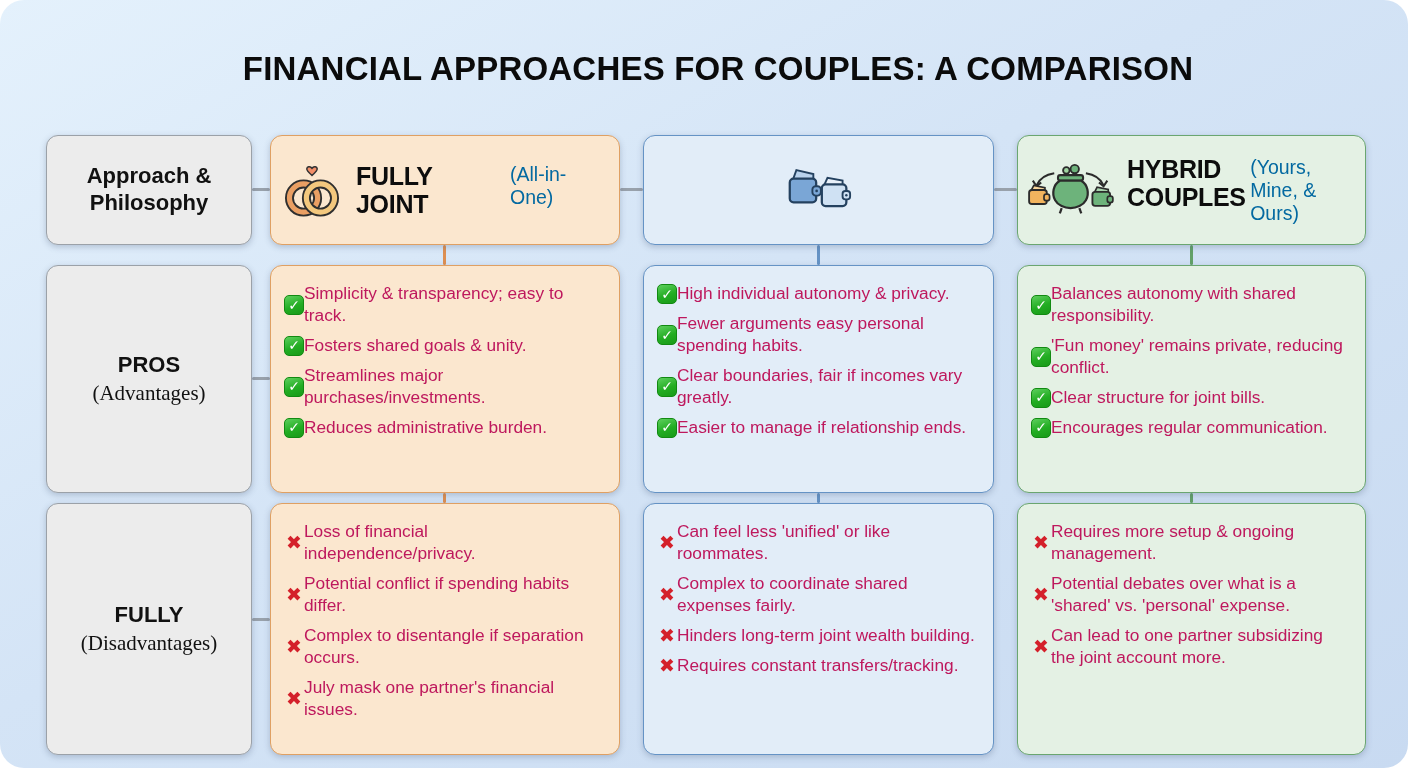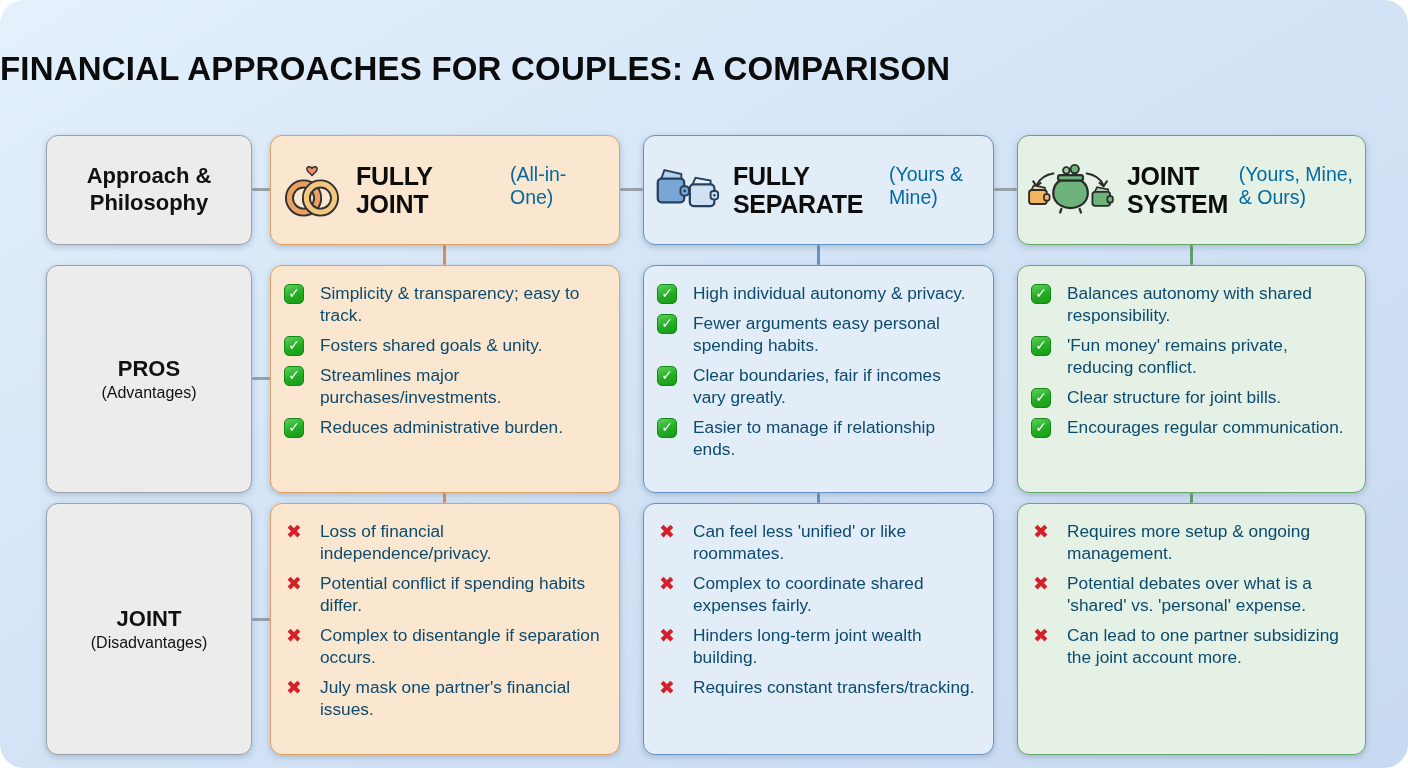--- a/index.html
+++ b/index.html
@@ -3,48 +3,48 @@
 <meta charset="utf-8">
 <style>
   html,body{margin:0;padding:0;background:#ffffff;}
   #canvas{
     position:relative;width:1408px;height:768px;overflow:hidden;
     border-radius:24px;
     background:linear-gradient(150deg,#e4f1fc 0%,#d4e4f6 45%,#c8daf1 100%);
     font-family:"Liberation Sans","DejaVu Sans",sans-serif;color:#111;
   }
   .title{
-    position:absolute;top:50px;left:0;right:0;
-    font-size:33px;font-weight:bold;letter-spacing:.2px;color:#0b0b0b;
+    position:absolute;top:50px;left:0;right:0;text-align:center;
+    font-size:33px;font-weight:bold;letter-spacing:.2px;color:#0b0b0b;padding-left:28px;
   }
   
   .box{position:absolute;border-radius:12px;box-shadow:0 2px 6px rgba(60,80,110,.28);box-sizing:border-box;}
   .r1{top:135px;height:110px}
   .r2{top:265px;height:228px}
   .r3{top:503px;height:252px}
   .lblx{left:46px;width:206px}
   .c1{left:270px;width:350px}
   .c2{left:643px;width:351px}
   .c3{left:1017px;width:349px}
   .lbl{background:#ececec;border:1.6px solid #9ba1a8;display:flex;flex-direction:column;
        align-items:center;justify-content:center;text-align:center;padding:0 12px;}
   .lbl .t{font-size:22px;font-weight:bold;line-height:1.22;}
-  .lbl .s{font-size:16px;margin-top:2px;}
+  .lbl .s{font-size:21px;margin-top:2px;font-family:Liberation Serif, serif;}
   .col1{background:#fbe7cf;border:1.6px solid #dfa063}
   .col2{background:#e2edf8;border:1.6px solid #6593c5}
   .col3{background:#e4f1e4;border:1.6px solid #6aa670}
   .hdr{display:flex;align-items:center;justify-content:center;gap:13px;padding:0 10px}
   .hdr .ic{flex:none;display:flex;align-items:center}
   .htxt{display:flex;flex-direction:row;align-items:flex-start}
   .hdr .nm{font-size:25px;font-weight:bold;letter-spacing:-.3px;line-height:1.12;color:#0d0d0d}
   .hdr .sub{font-size:19.5px;line-height:1.18;color:#0369a1;margin-top:1px}
   
   .list{margin:0;padding:17px 18px 0 13px;list-style:none}
-  .item{display:flex;align-items:flex-start;gap:16px;margin-bottom:8px;
-        font-size:17.3px;line-height:1.27;color:#0c4a6e}
+  .item{display:flex;align-items:center;gap:0;margin-bottom:8px;
+        font-size:17.3px;line-height:1.27;color:#be185d}
   .item .txt{flex:1}
   .chk{flex:none;width:20px;height:20px;margin-top:1px;border-radius:5px;
        background:linear-gradient(160deg,#5ed05e 0%,#23ad23 55%,#189a18 100%);
        border:1px solid #128a12;color:#fff;display:flex;align-items:center;justify-content:center;
        font-size:14px;font-weight:bold;box-sizing:border-box;}
   .chk::before{content:"✓";}
   .crs{flex:none;width:20px;margin-top:0;color:#d4202a;font-size:19px;font-weight:bold;
        line-height:1.15;text-align:center;}
   .crs::before{content:"✖";}
   
@@ -72,21 +72,21 @@
   <div class="vline vc3" style="left:1190px;top:493px;height:10px"></div>
 
   <div class="box lbl lblx r1">
     <span class="t">Approach &amp; Philosophy</span>
   </div>
   <div class="box lbl lblx r2">
     <span class="t">PROS</span>
     <span class="s">(Advantages)</span>
   </div>
   <div class="box lbl lblx r3">
-    <span class="t">JOINT</span>
+    <span class="t">FULLY</span>
     <span class="s">(Disadvantages)</span>
   </div>
 
   <div class="box hdr r1 c1 col1">
     <span class="ic">
       <svg width="62" height="53" viewBox="0 0 66 56">
         <path d="M33 12 C29 8.5 27 6.5 27.5 4.6 C28 2.8 30.5 2 32 3.4 L33 4.4 L34 3.4 C35.5 2 38 2.8 38.5 4.6 C39 6.5 37 8.5 33 12 Z" fill="#f28e68" stroke="#333" stroke-width="1.6"></path>
         <circle cx="24" cy="36" r="15" fill="none" stroke="#2f2f2f" stroke-width="9.5"></circle>
         <circle cx="24" cy="36" r="15" fill="none" stroke="#ea9f63" stroke-width="5.5"></circle>
         <circle cx="42" cy="36" r="15" fill="none" stroke="#2f2f2f" stroke-width="9.5"></circle>
@@ -146,24 +146,20 @@
       <svg width="66" height="50" viewBox="0 0 70 52">
         <path d="M7 16 L11 5 L29 9 L29 16 Z" fill="#b9d2ec" stroke="#24415f" stroke-width="2"></path>
         <rect x="4" y="14" width="28" height="25" rx="4" fill="#7aa6d6" stroke="#24415f" stroke-width="2.4"></rect>
         <rect x="28" y="22" width="9" height="10" rx="3.5" fill="#7aa6d6" stroke="#24415f" stroke-width="2"></rect>
         <circle cx="32.5" cy="27" r="1.4" fill="#24415f"></circle>
         <path d="M40 22 L44 13 L60 16 L60 22 Z" fill="#e8f0f9" stroke="#24415f" stroke-width="2"></path>
         <rect x="38" y="20" width="26" height="23" rx="4" fill="#cfe1f3" stroke="#24415f" stroke-width="2.4"></rect>
         <rect x="60" y="27" width="8" height="9" rx="3" fill="#cfe1f3" stroke="#24415f" stroke-width="2"></rect>
         <circle cx="64" cy="31.5" r="1.3" fill="#24415f"></circle>
       </svg>
-    </span>
-    <span class="htxt">
-      <span class="nm">FULLY SEPARATE</span>
-      <span class="sub">(Yours &amp; Mine)</span>
     </span>
   </div>
 
   <div class="box r2 c2 col2">
     <ul class="list">
       <li class="item">
           <span class="chk"></span>
           <span class="txt">High individual autonomy &amp; privacy.</span>
         </li>
       <li class="item">
@@ -217,21 +213,21 @@
         <path d="M55 48.5 L57 54" stroke="#2b2b2b" stroke-width="2.4"></path>
         <path d="M3 30 L6 24 L18 26.5 L18 30 Z" fill="#f7d49a" stroke="#2b2b2b" stroke-width="1.8"></path>
         <rect x="1" y="29" width="19" height="15" rx="3" fill="#f2b45e" stroke="#2b2b2b" stroke-width="2"></rect>
         <rect x="17" y="33.5" width="6" height="7" rx="2.5" fill="#f2b45e" stroke="#2b2b2b" stroke-width="1.8"></rect>
         <path d="M71 32 L74 26 L86 28.5 L86 32 Z" fill="#a8d3ad" stroke="#2b2b2b" stroke-width="1.8"></path>
         <rect x="69" y="31" width="19" height="15" rx="3" fill="#6db37b" stroke="#2b2b2b" stroke-width="2"></rect>
         <rect x="85" y="35.5" width="6" height="7" rx="2.5" fill="#6db37b" stroke="#2b2b2b" stroke-width="1.8"></rect>
       </svg>
     </span>
     <span class="htxt">
-      <span class="nm">JOINT SYSTEM</span>
+      <span class="nm">HYBRID COUPLES</span>
       <span class="sub">(Yours, Mine, &amp; Ours)</span>
     </span>
   </div>
 
   <div class="box r2 c3 col3">
     <ul class="list">
       <li class="item">
           <span class="chk"></span>
           <span class="txt">Balances autonomy with shared responsibility.</span>
         </li>

